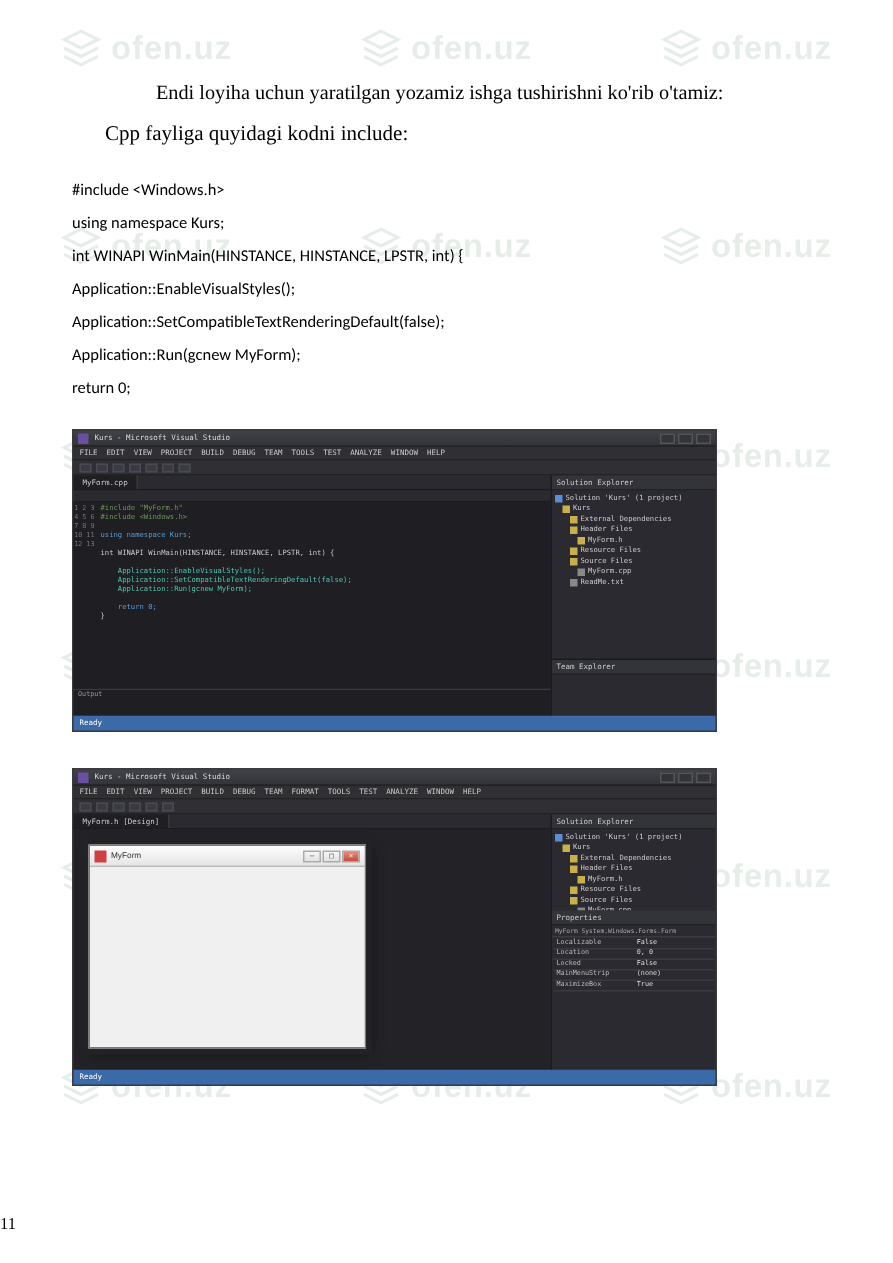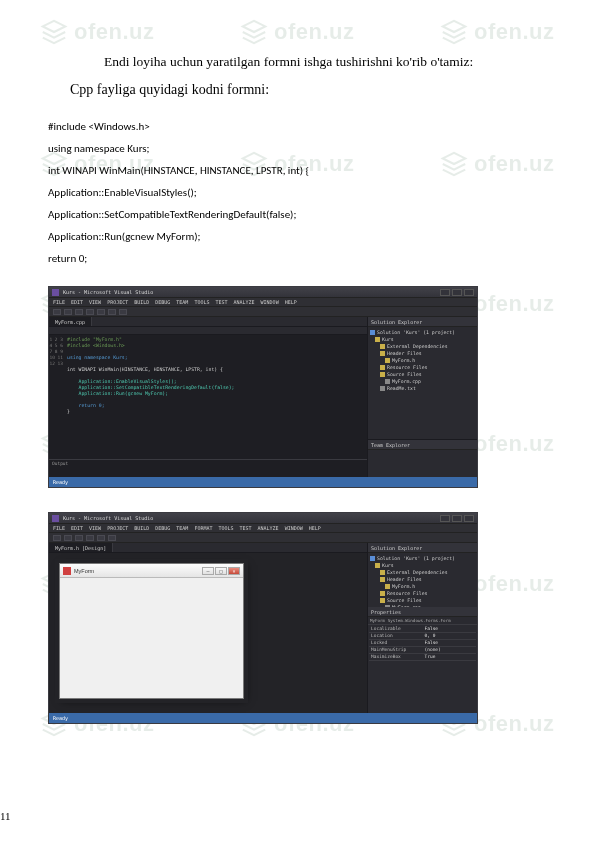--- a/index.html
+++ b/index.html
@@ -327,22 +327,22 @@
             <path d="M4 12 L20 4 L36 12 L20 20 Z"></path>
             <path d="M4 20 L20 28 L36 20"></path>
             <path d="M4 28 L20 36 L36 28"></path>
           </g>
         </svg></span>
       <span class="wm-text">ofen.uz</span>
     </div>
   </div>
 
 <div class="content">
-  <div class="title-line">Endi loyiha uchun yaratilgan formni ishga tushirishni ko'rib o'tamiz:</div>
-  <div class="subtitle">Cpp  fayliga quyidagi kodni formni:</div>
+  <div class="title-line">Endi loyiha uchun yaratilgan yozamiz ishga tushirishni ko'rib o'tamiz:</div>
+  <div class="subtitle">Cpp  fayliga quyidagi kodni include:</div>
 
   <div class="code-block">
     <span class="code-line">#include &lt;Windows.h&gt;</span>
     <span class="code-line">using namespace Kurs;</span>
     <span class="code-line">int WINAPI WinMain(HINSTANCE, HINSTANCE, LPSTR, int) {</span>
     <span class="code-line">Application::EnableVisualStyles();</span>
     <span class="code-line">Application::SetCompatibleTextRenderingDefault(false);</span>
     <span class="code-line">Application::Run(gcnew MyForm);</span>
     <span class="code-line">return 0;</span>
   </div>

